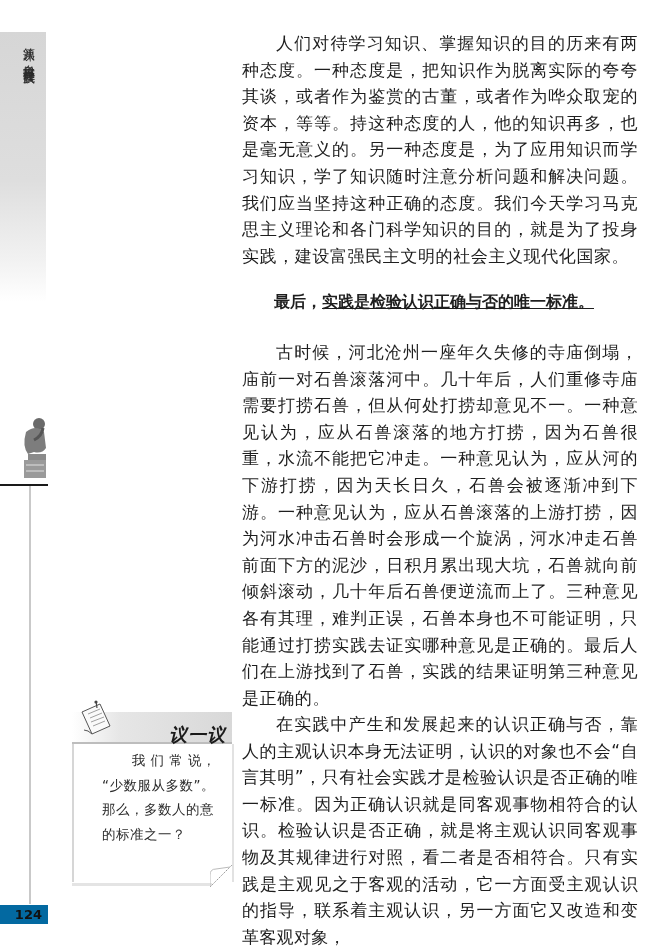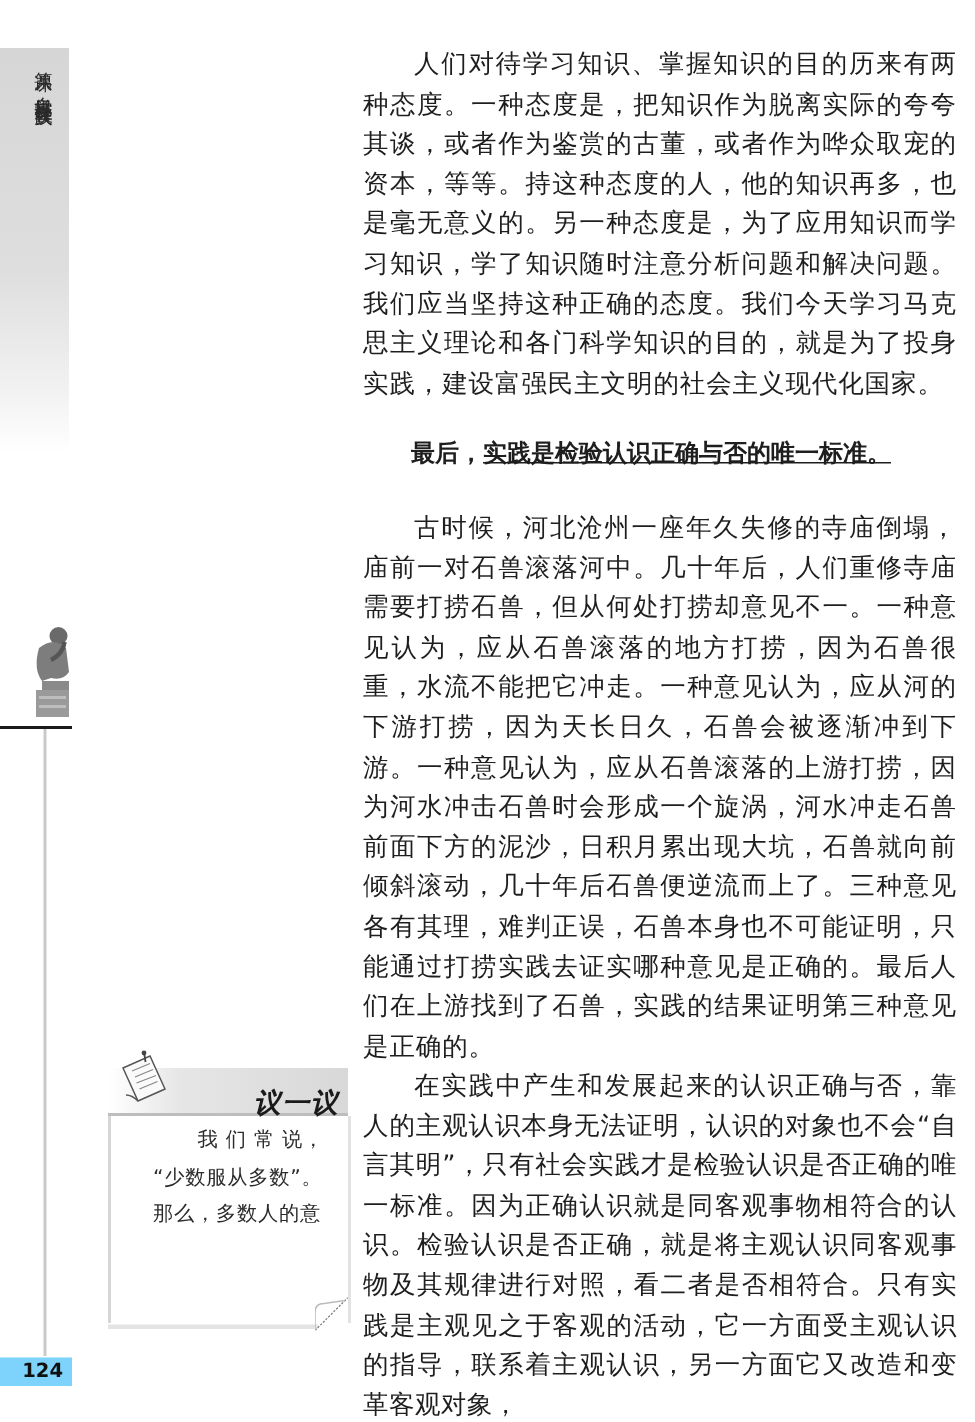--- a/index.html
+++ b/index.html
@@ -25,21 +25,21 @@
       position: absolute; left: 12px; top: 410px; width: 38px; height: 70px;
     }
     .rule-h {
       position: absolute; left: 0; top: 484px; width: 48px; height: 2px; background: #1a1a1a;
     }
     .rule-v {
       position: absolute; left: 29px; top: 486px; width: 2px; height: 418px; background: #c9c9c9;
     }
     .page-num {
       position: absolute; left: 0; top: 905px; width: 48px; height: 19px;
-      background: #7dd3fc;
+      background: #0369a1;
       font-family: "DejaVu Sans", "Liberation Sans", sans-serif;
       font-size: 13px; line-height: 19px; text-align: right; padding-right: 6px; box-sizing: border-box;
       color: #111; font-weight: bold;
     }
     
     .body-text {
       position: absolute; left: 242px; top: 30px; width: 396px;
       font-size: 17px; line-height: 26.6px; text-align: justify; letter-spacing: 0.6px;
     }
     .body-text p { margin: 0; text-indent: 2em; }
@@ -146,14 +146,15 @@
   <div class="frame"></div>
   <div class="frame-bottom"></div>
   <svg class="curl" viewBox="0 0 22 22">
     <path d="M0 22 L22 0" stroke="#777" stroke-width="0.8" stroke-dasharray="1.5,1"></path>
     <path d="M0 22 L0 10 Q0 4 6 4 L20 2" stroke="#bbb" stroke-width="1" fill="none"></path>
   </svg>
   <div class="content">
     <div style="text-indent: 2.2em;">我 们 常 说，</div>
     <div>“少数服从多数”。</div>
     <div>那么，多数人的意</div>
+    <div>的标准之一？</div>
   </div>
 </div>
 
 </body></html>

